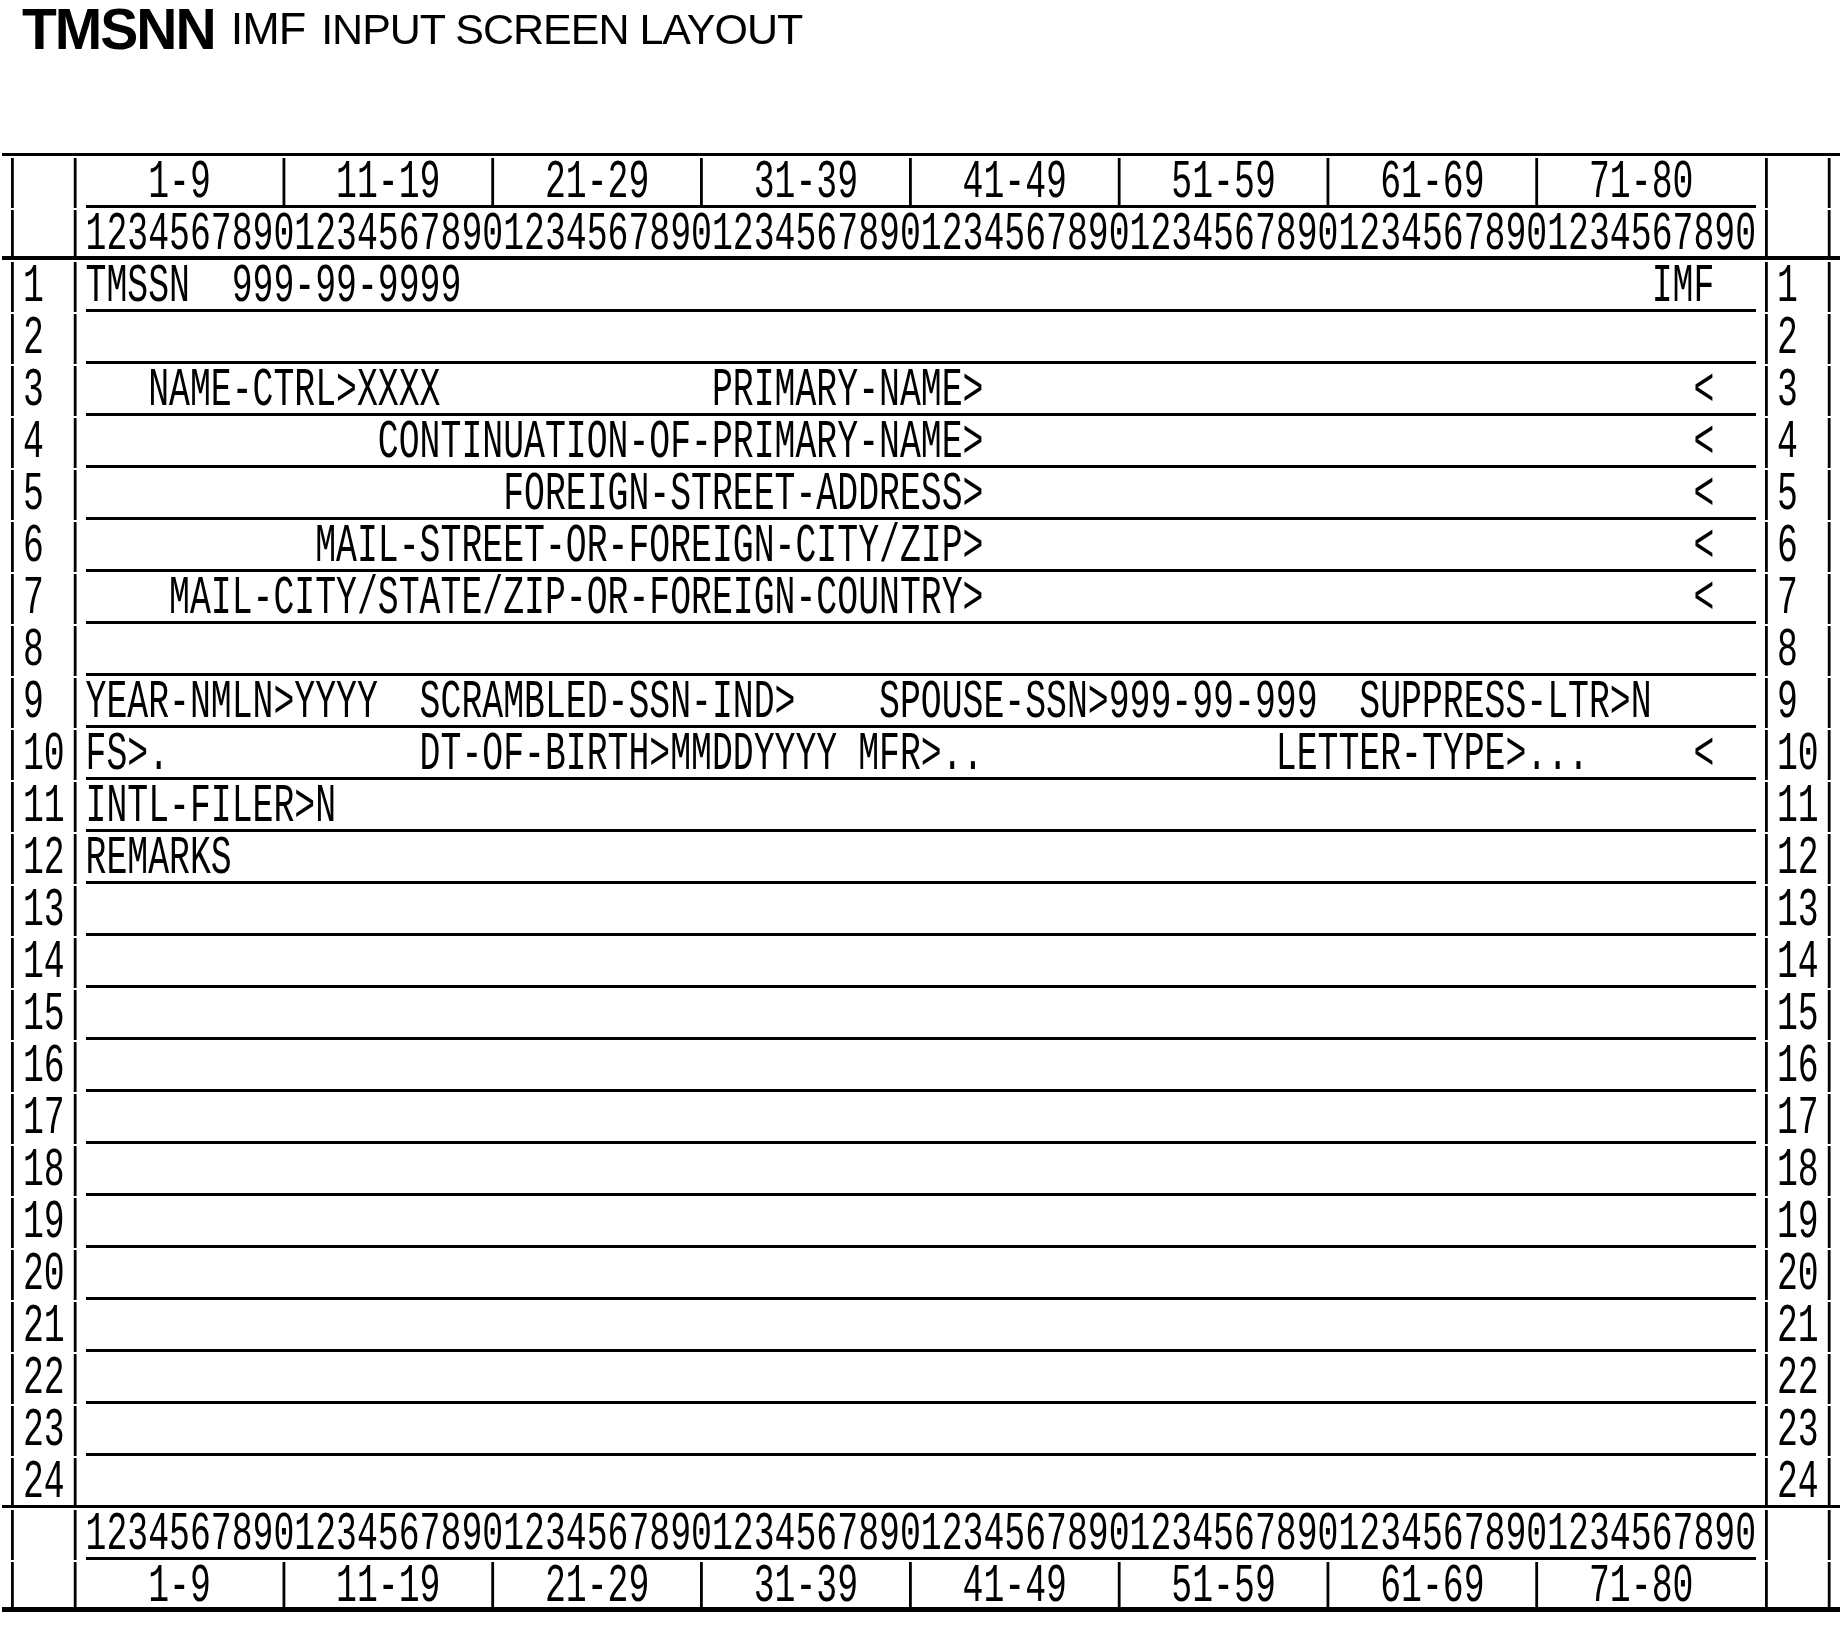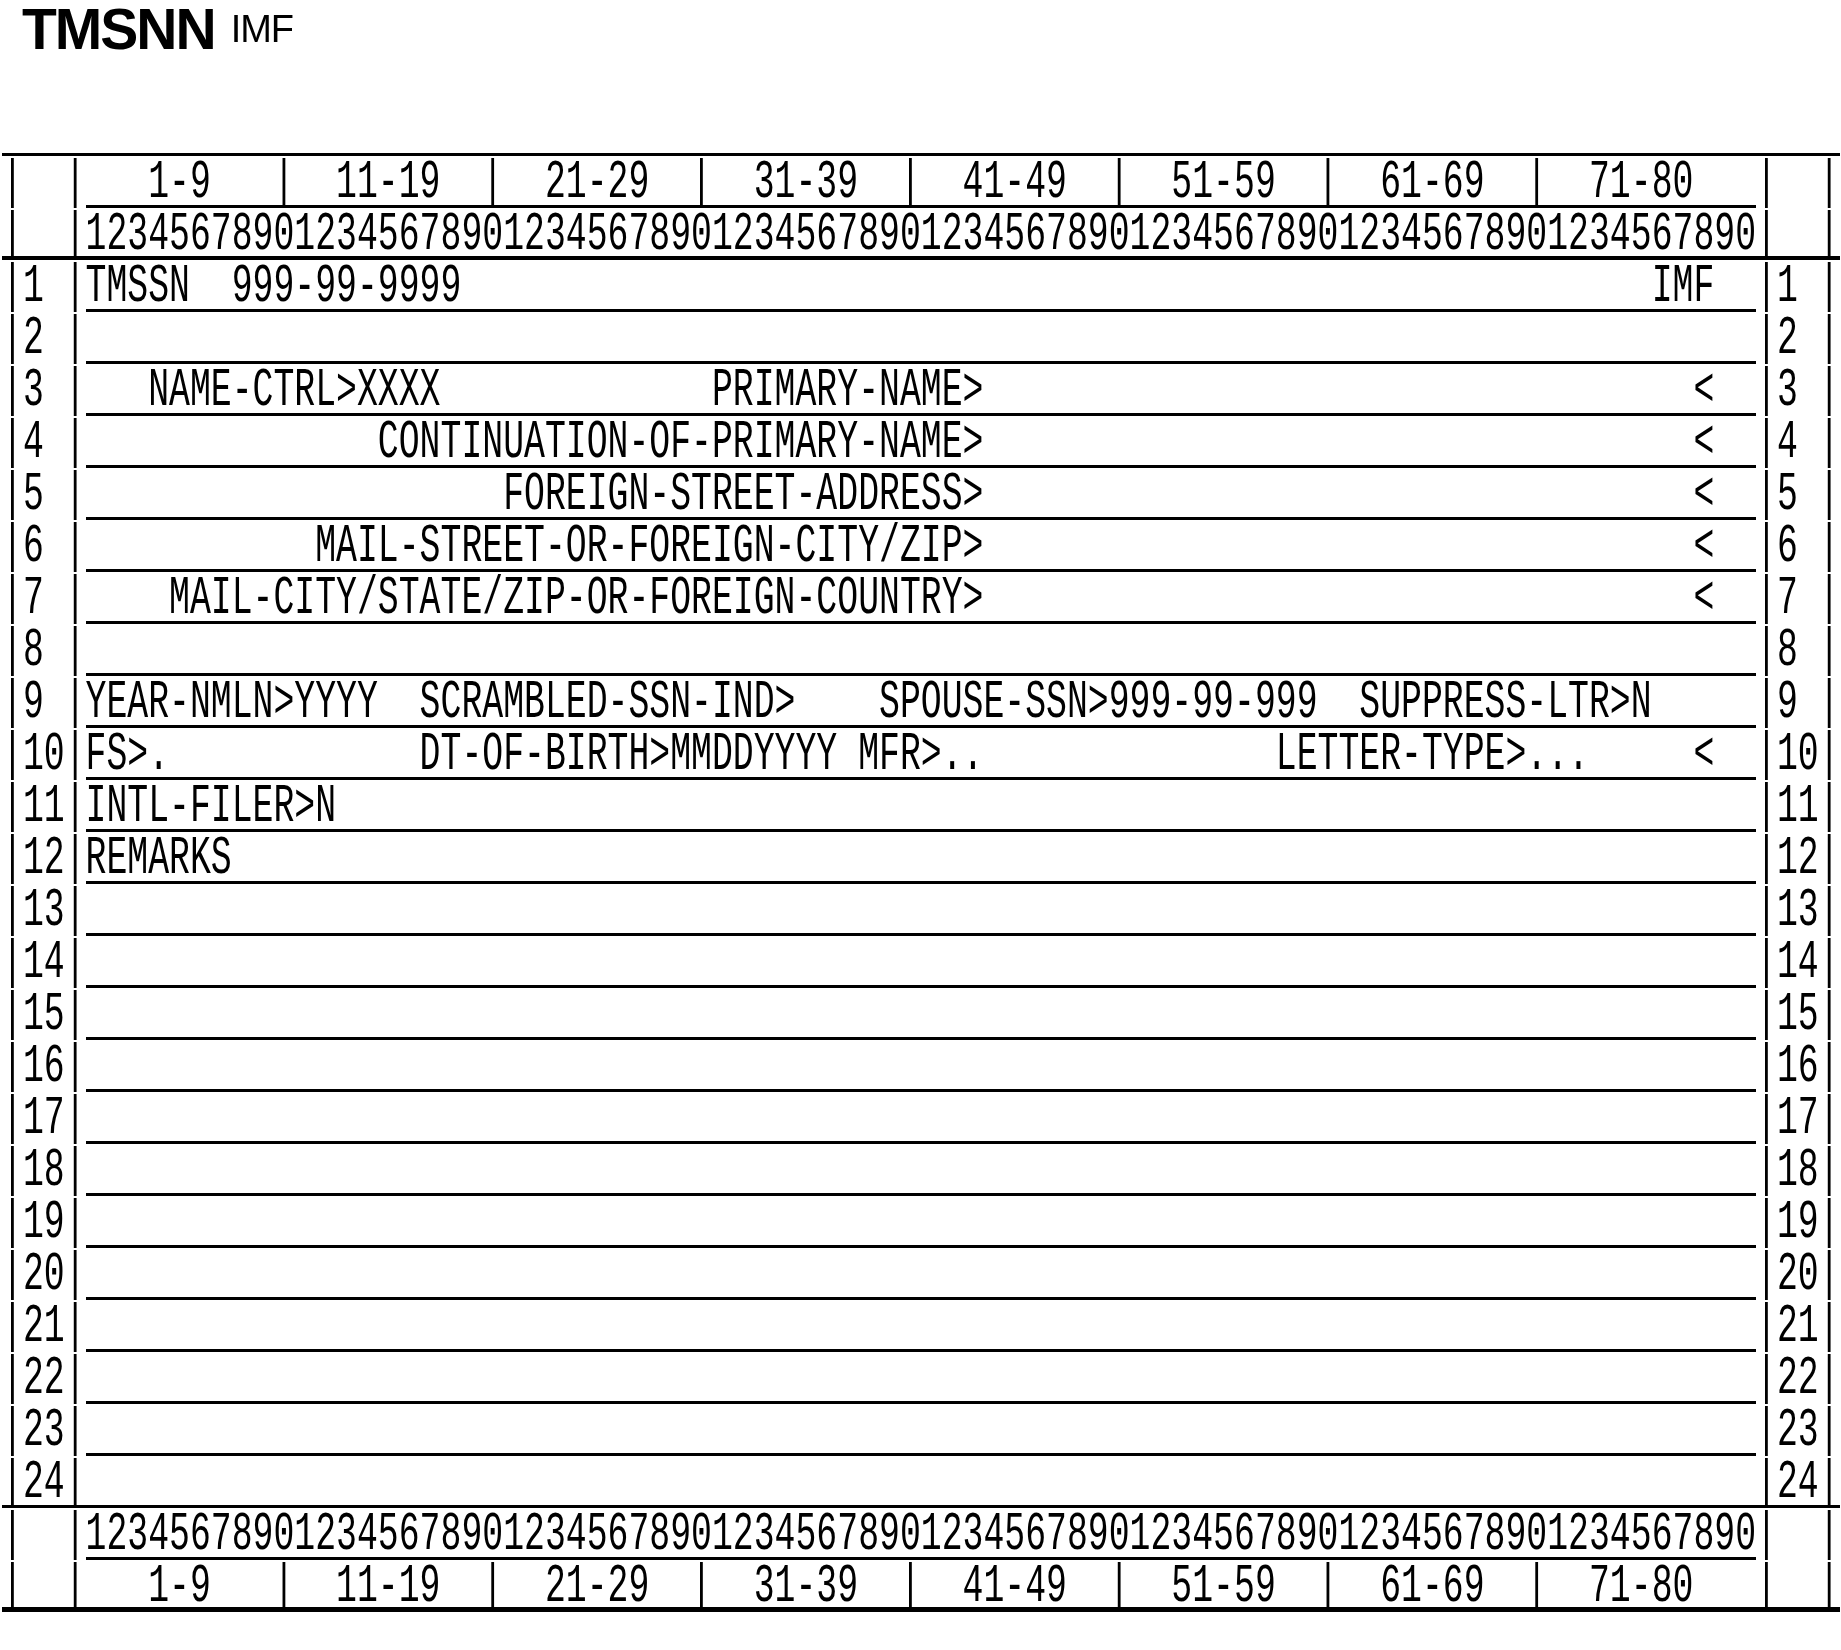--- a/index.html
+++ b/index.html
@@ -8,21 +8,21 @@
     font-family:"Liberation Mono","DejaVu Sans Mono",monospace;
     position:relative;overflow:hidden;
   }
   .title-row{
     position:absolute;top:0px;left:22px;
     display:flex;align-items:center;gap:16px;white-space:nowrap;
     font-family:"Liberation Sans","DejaVu Sans",sans-serif;
     height:58px;line-height:58px;
   }
   .t-product{font-size:57px;font-weight:700;letter-spacing:-2px;}
-  .t-system{font-size:38px;font-weight:400;letter-spacing:-1px;}
+  .t-system{font-size:45px;font-weight:400;letter-spacing:-1px;}
   .t-subtitle{font-size:43px;font-weight:400;letter-spacing:-1px;}
 
   #grid{
     position:absolute;top:153px;left:2px;
     border-top:3px solid #000;
   }
   .row{
     display:flex;height:52px;box-sizing:border-box;
     white-space:pre;font-size:34.8px;line-height:52px;
   }
@@ -38,20 +38,21 @@
     transform:scaleY(1.55);
     transform-origin:0 46%;
   }
 </style>
 </head>
 <body>
 
 <div class="title-row">
   <span class="t-product">TMSNN</span>
   <span class="t-system">IMF</span>
+  <span class="t-subtitle">INPUT SCREEN LAYOUT</span>
 </div>
 
 <div id="grid">
     <div class="row"><span class="cell mg"><span class="txt">|  |</span></span><span class="cell ct u"><span class="txt">   1-9   |  11-19  |  21-29  |  31-39  |  41-49  |  51-59  |  61-69  |  71-80   </span></span><span class="cell mg"><span class="txt">|  |</span></span></div>
     <div class="row fwh"><span class="cell mg"><span class="txt">|  |</span></span><span class="cell ct"><span class="txt">12345678901234567890123456789012345678901234567890123456789012345678901234567890</span></span><span class="cell mg"><span class="txt">|  |</span></span></div>
     <div class="row"><span class="cell mg"><span class="txt">|1 |</span></span><span class="cell ct u"><span class="txt">TMSSN  999-99-9999                                                         IMF  </span></span><span class="cell mg"><span class="txt">|1 |</span></span></div>
     <div class="row"><span class="cell mg"><span class="txt">|2 |</span></span><span class="cell ct u"><span class="txt">                                                                                </span></span><span class="cell mg"><span class="txt">|2 |</span></span></div>
     <div class="row"><span class="cell mg"><span class="txt">|3 |</span></span><span class="cell ct u"><span class="txt">   NAME-CTRL&gt;XXXX             PRIMARY-NAME&gt;                                  &lt;  </span></span><span class="cell mg"><span class="txt">|3 |</span></span></div>
     <div class="row"><span class="cell mg"><span class="txt">|4 |</span></span><span class="cell ct u"><span class="txt">              CONTINUATION-OF-PRIMARY-NAME&gt;                                  &lt;  </span></span><span class="cell mg"><span class="txt">|4 |</span></span></div>
     <div class="row"><span class="cell mg"><span class="txt">|5 |</span></span><span class="cell ct u"><span class="txt">                    FOREIGN-STREET-ADDRESS&gt;                                  &lt;  </span></span><span class="cell mg"><span class="txt">|5 |</span></span></div>

